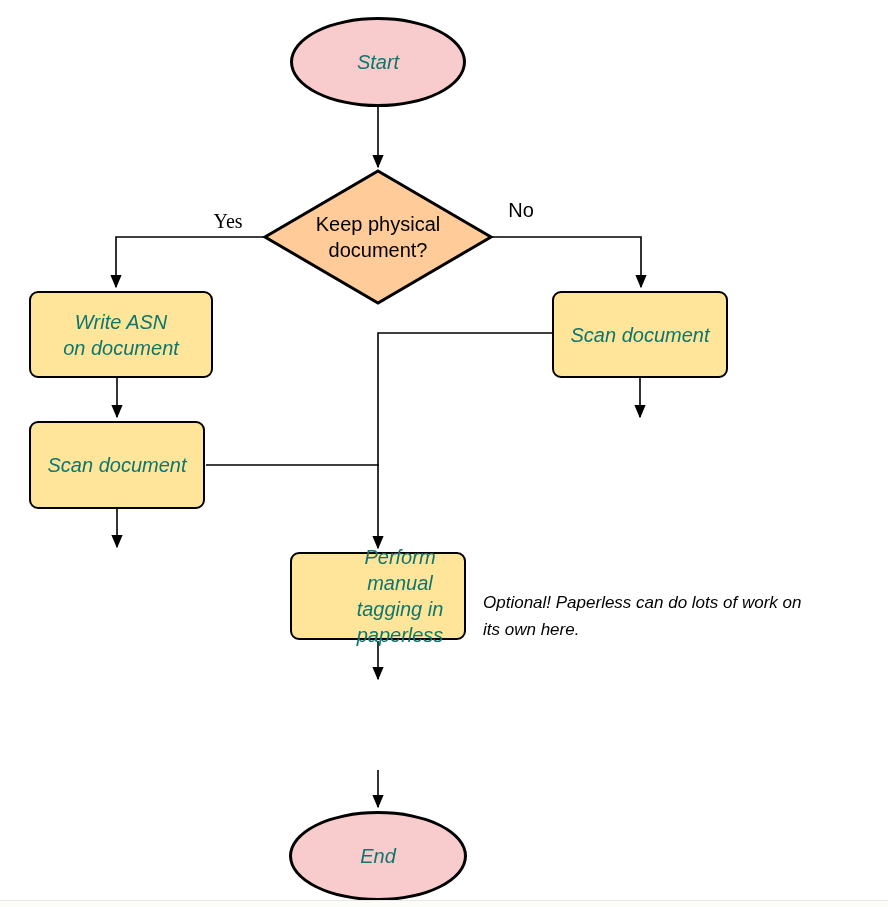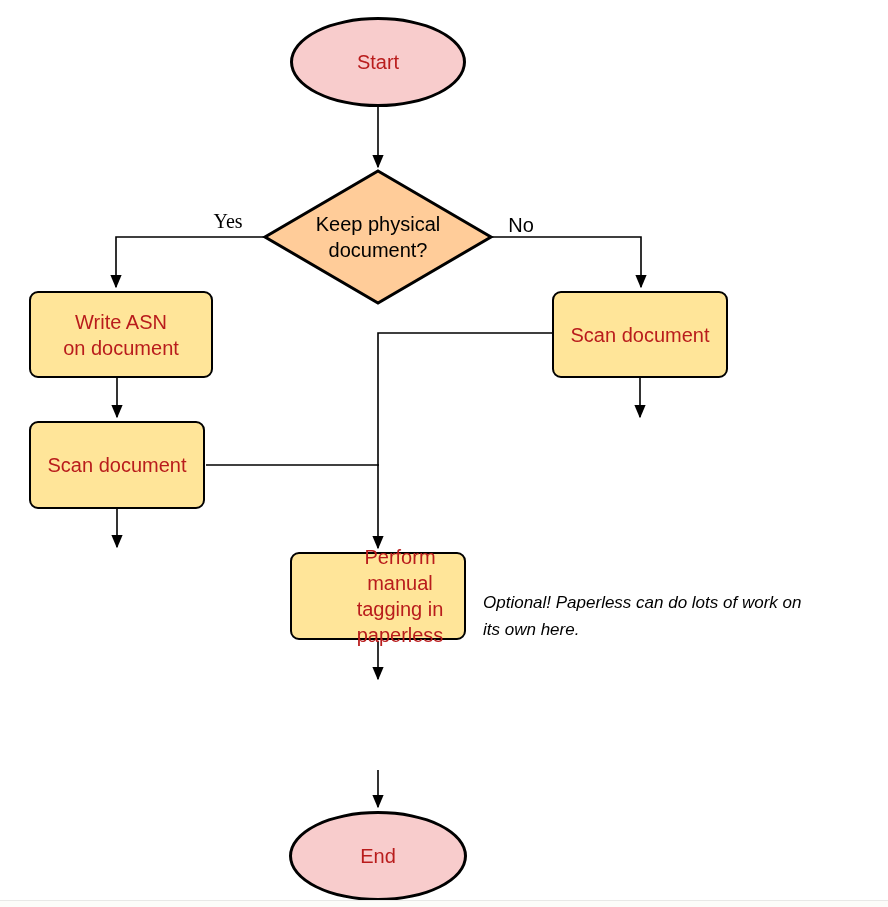--- a/index.html
+++ b/index.html
@@ -34,21 +34,22 @@
 
   .node {
     position: absolute;
     display: flex;
     align-items: center;
     justify-content: center;
     text-align: center;
     font-size: 20px;
     line-height: 26px;
     white-space: pre-line;
-    color: #b91c1c;
+    color: #0f766e;
+    font-style: italic;
   }
 
   .process {
     background: #FFE599;
     border: 2.6px solid #000000;
     border-radius: 9px;
   }
 
   .terminal {
     background: #F8CCCC;
@@ -70,21 +71,21 @@
   }
 
   .edge-label {
     position: absolute;
     width: 50px;
     text-align: center;
     font-size: 20px;
     line-height: 24px;
   }
   .edge-label.yes { left: 203px; top: 209px; font-family: Liberation Serif, serif; }
-  .edge-label.no  { left: 496px; top: 213px; }
+  .edge-label.no  { left: 496px; top: 198px; }
 
   .annotation {
     position: absolute;
     left: 483px; top: 589px;
     width: 402px;
     font-size: 17px;
     line-height: 27px;
     font-style: italic;
     white-space: pre-line;
   }

